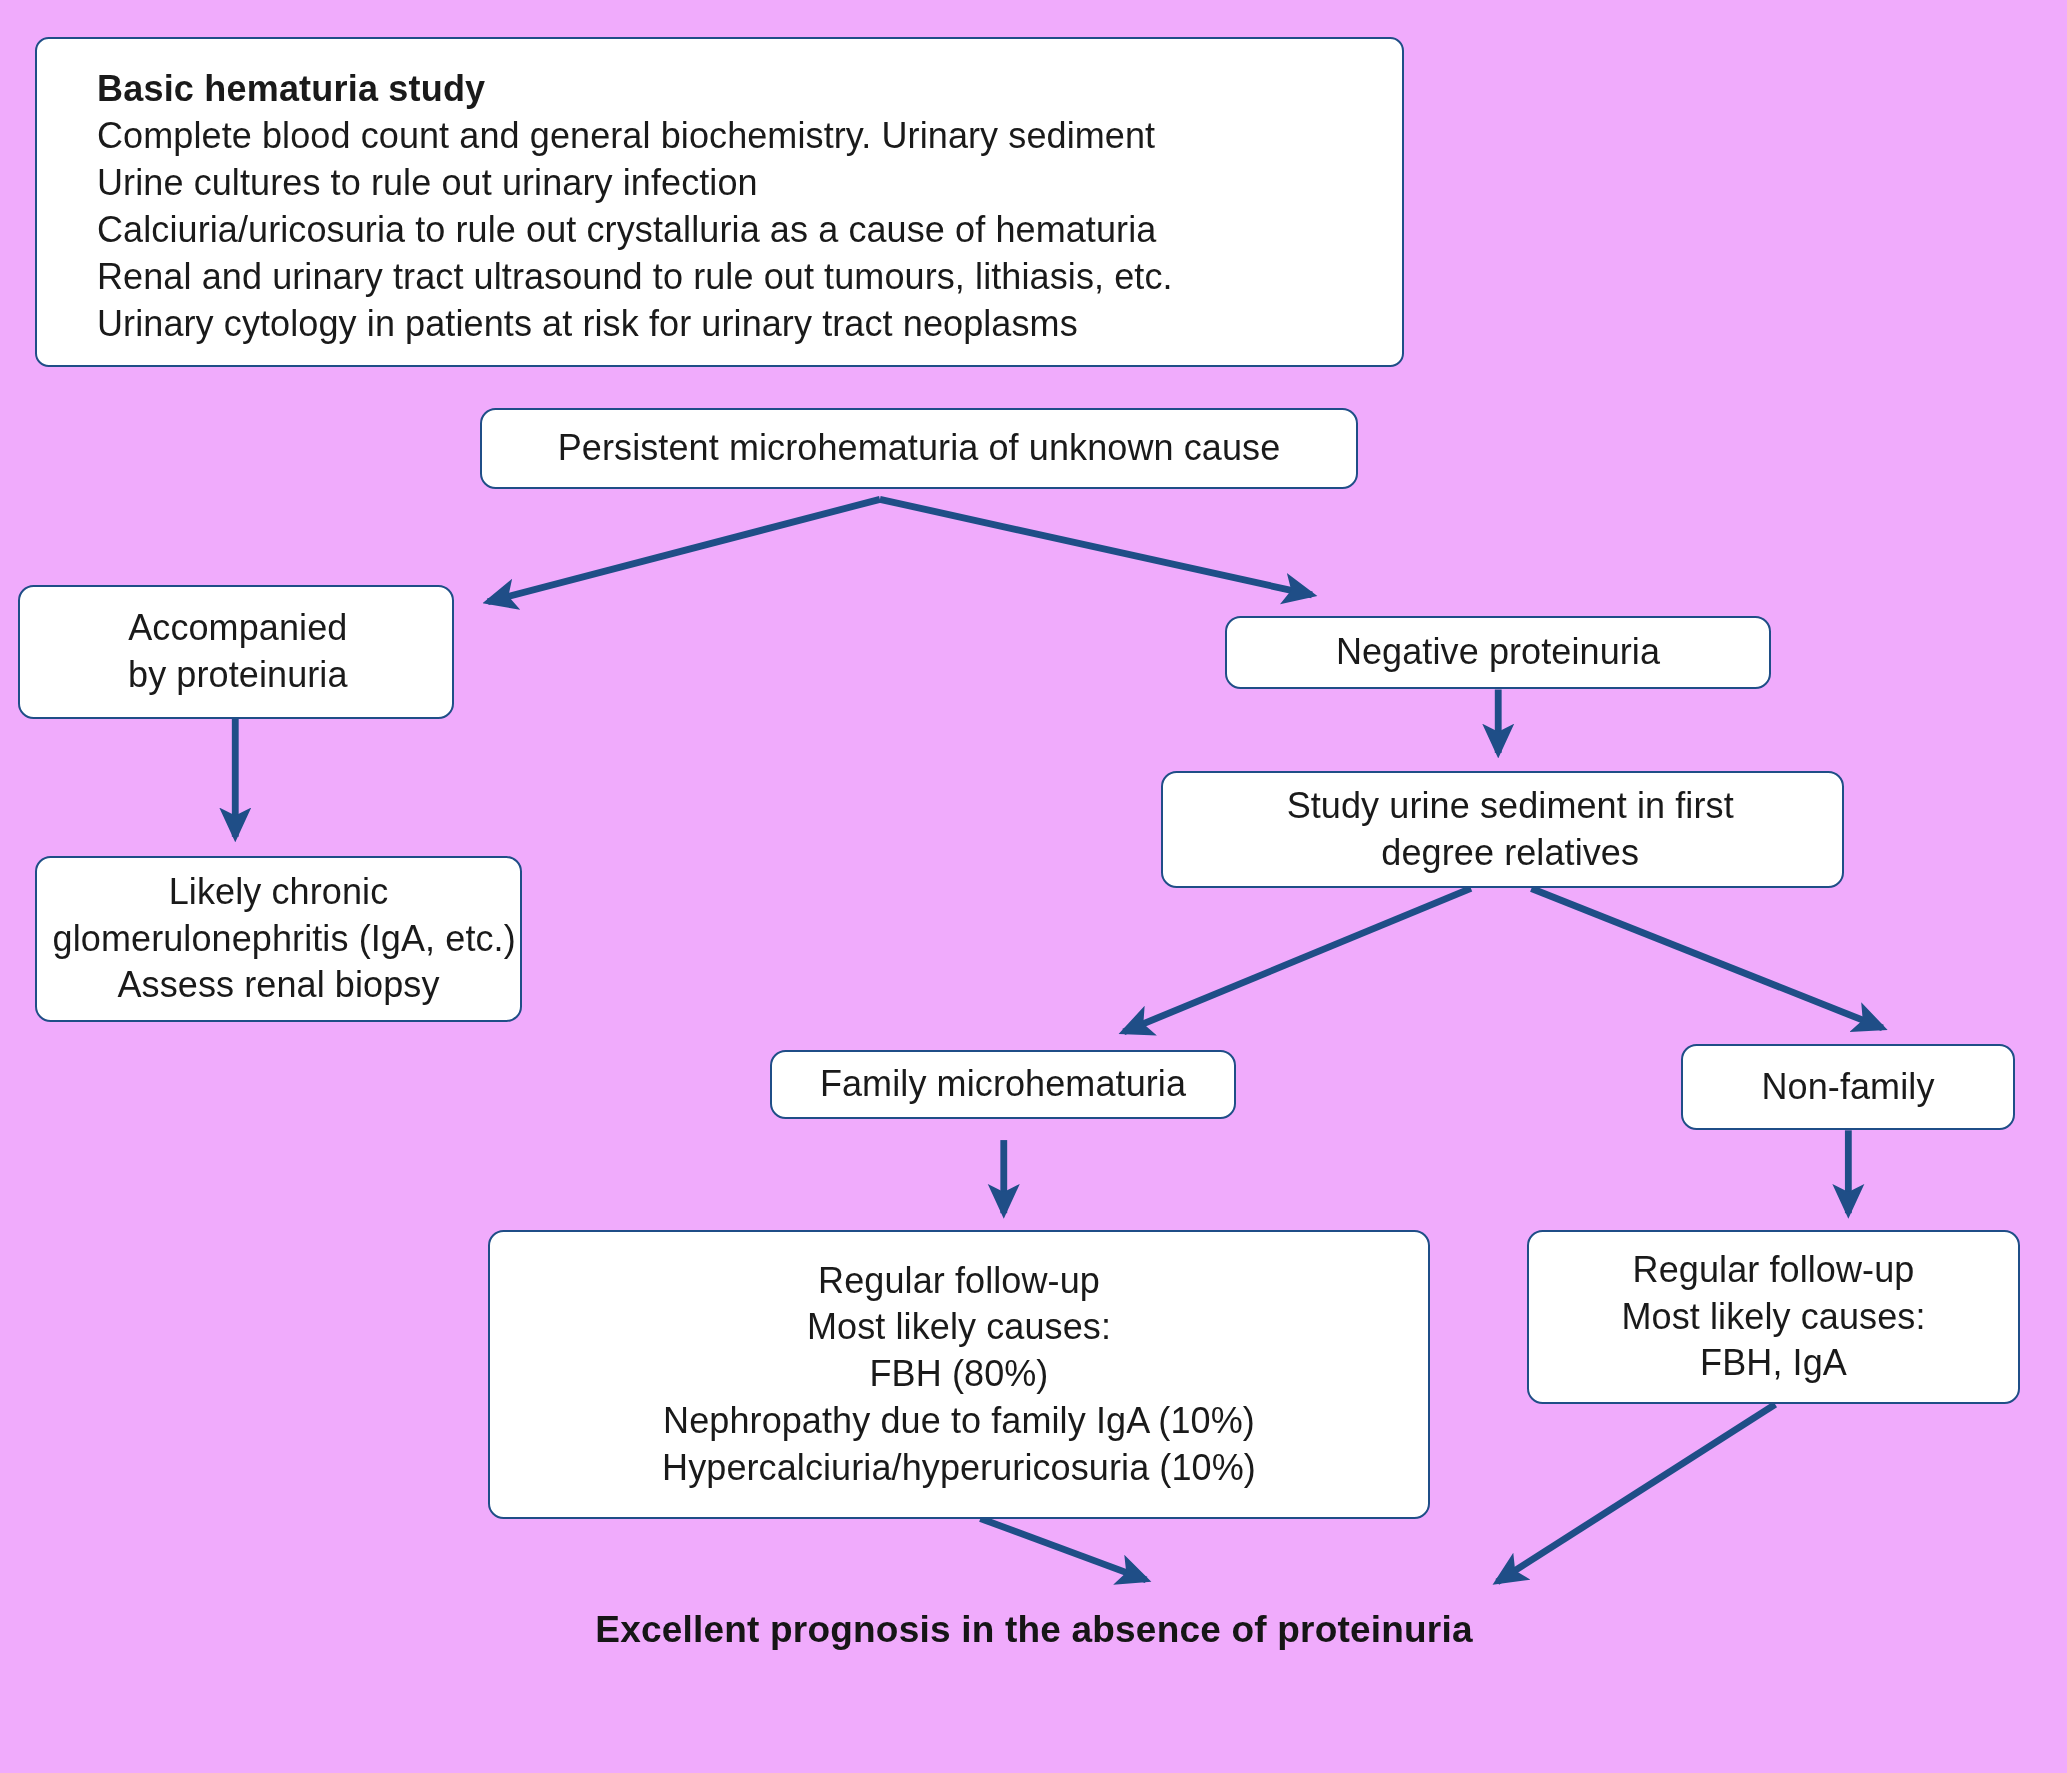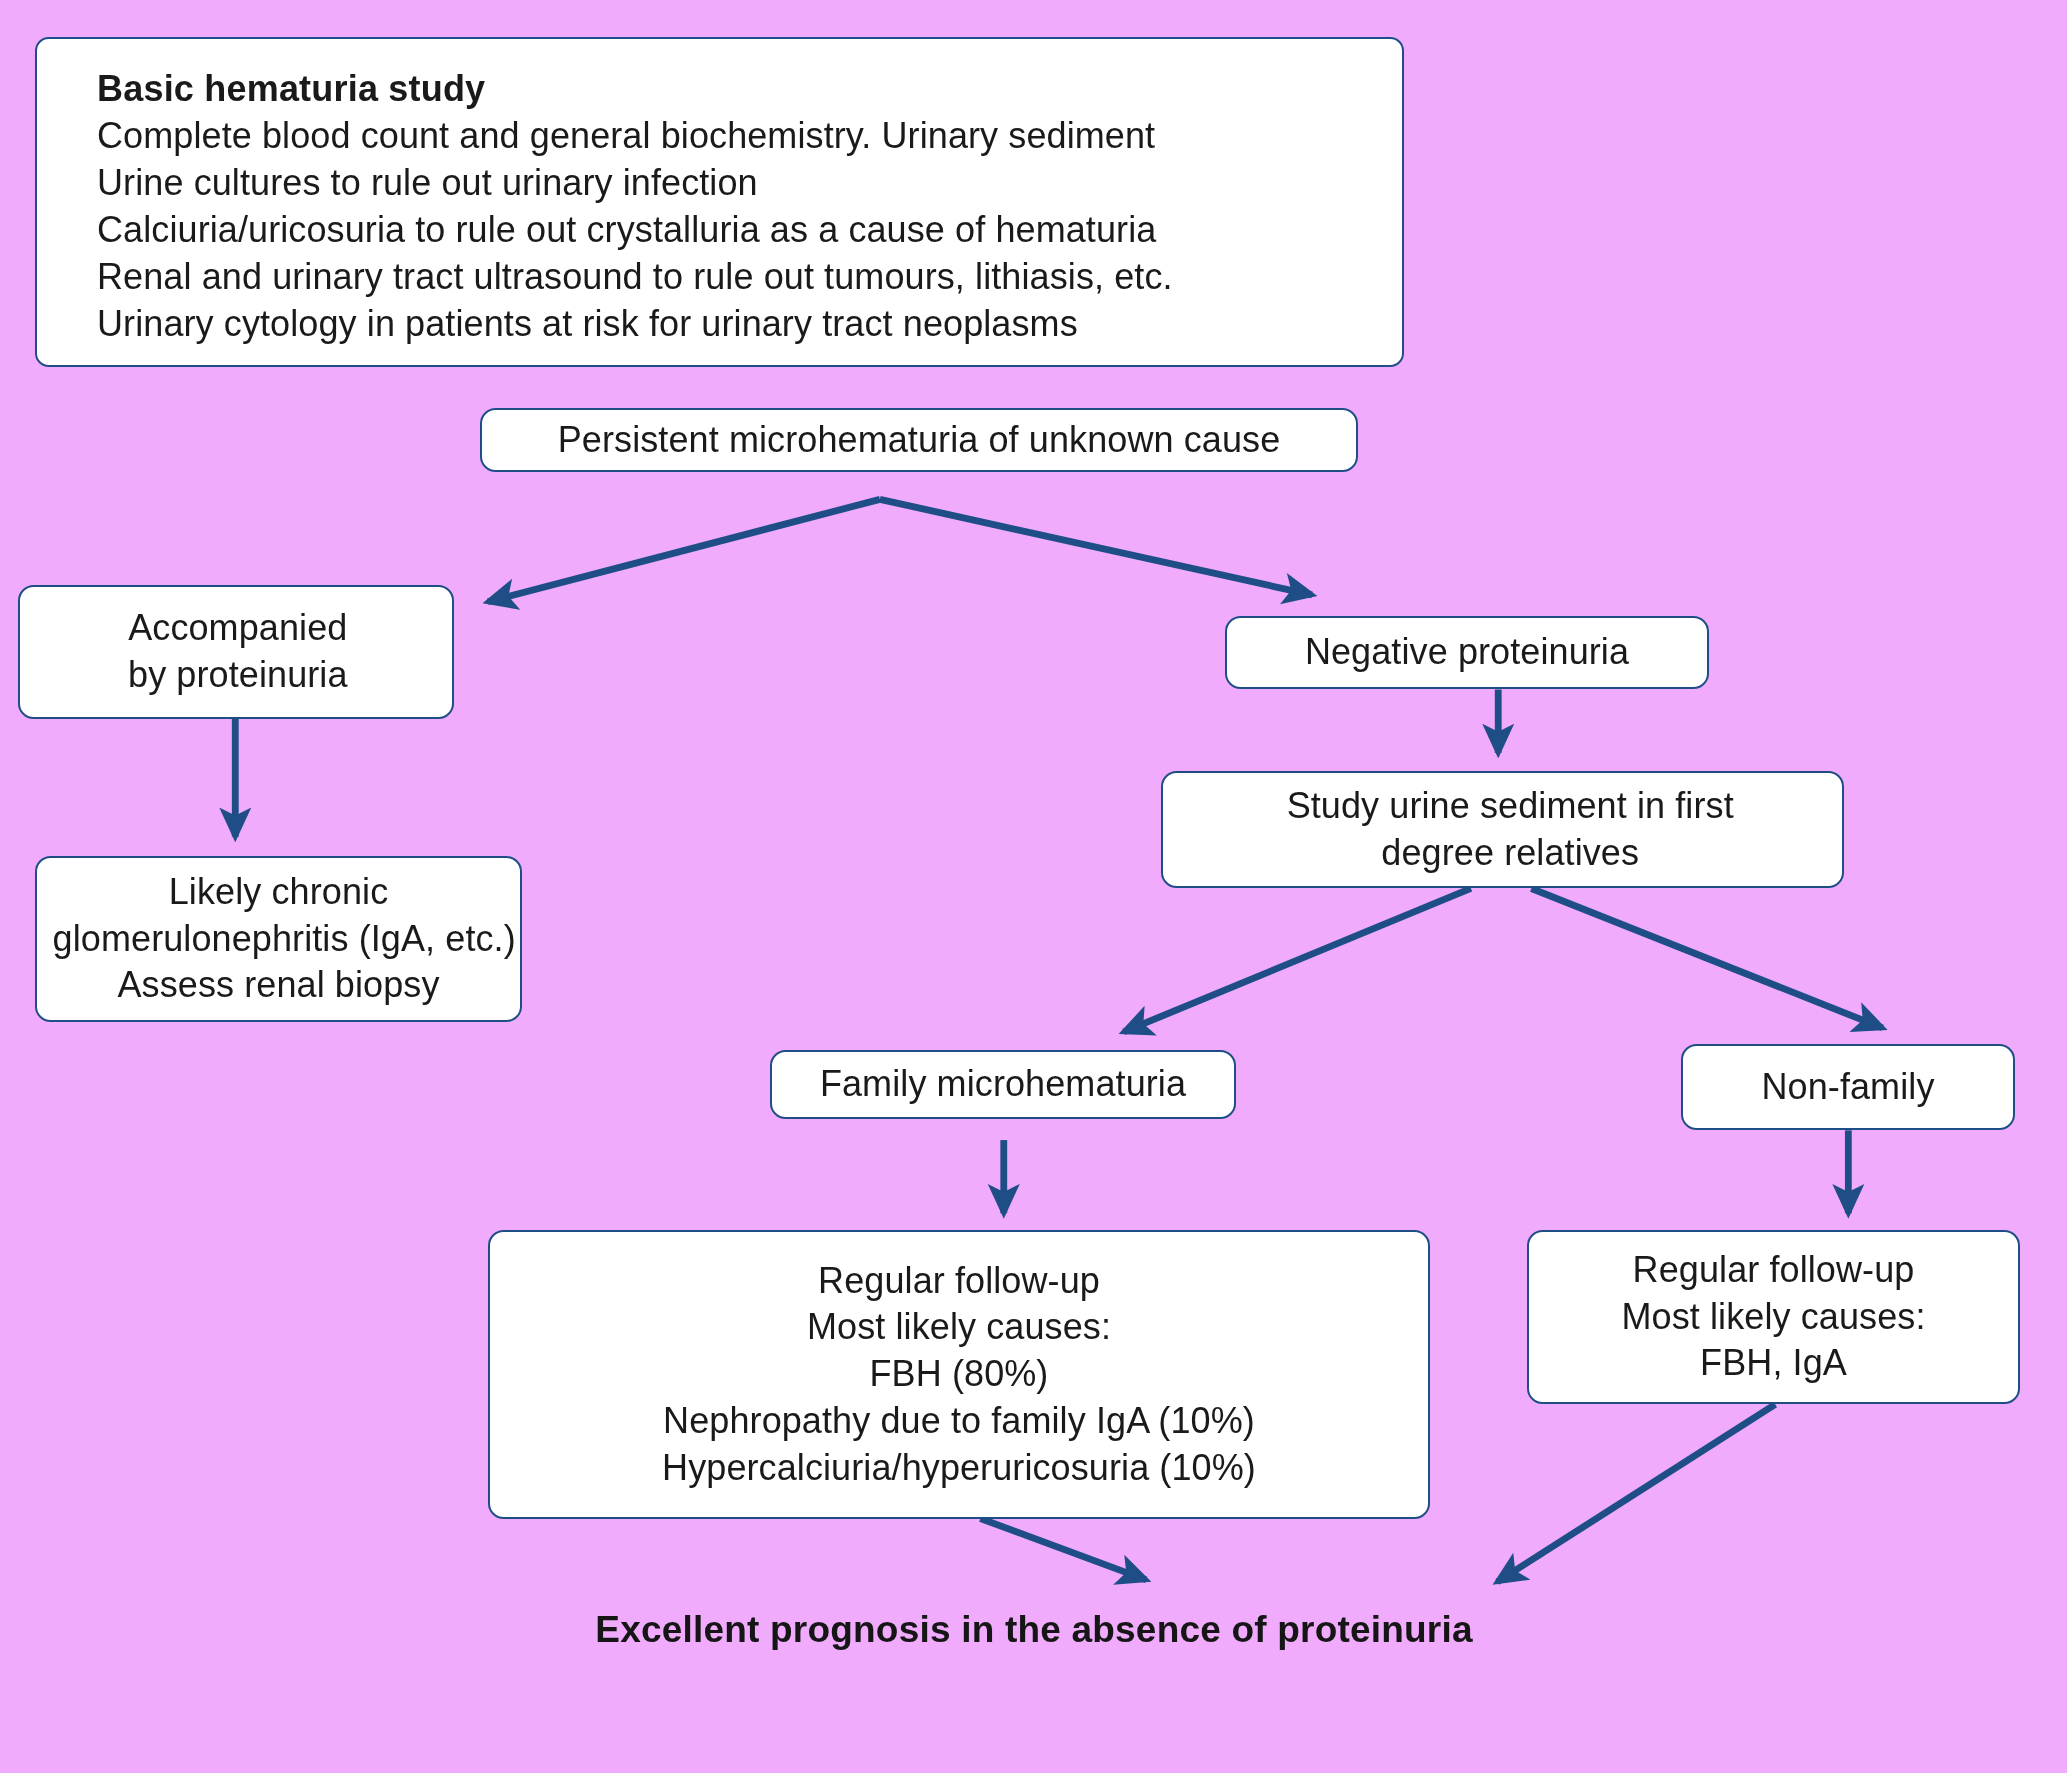--- a/index.html
+++ b/index.html
@@ -67,39 +67,39 @@
   #study-panel .title {
     font-weight: bold;
     letter-spacing: 0.2px;
   }
 
   
   #node-persistent {
     left: 480px;
     top: 408px;
     width: 878px;
-    height: 64px;
+    height: 81px;
   }
   #node-accompanied {
     left: 17.6px;
     top: 585px;
     width: 436px;
     height: 134px;
     padding-left: 20px;
   }
   #node-likely-chronic {
     left: 35px;
     top: 856px;
     width: 487px;
     height: 166px;
   }
   #node-negative {
     left: 1225px;
     top: 616px;
-    width: 484px;
+    width: 546px;
     height: 73px;
   }
   #node-study-sediment {
     left: 1161px;
     top: 771px;
     width: 683px;
     height: 117px;
     padding-left: 31px;
   }
   #node-family {

